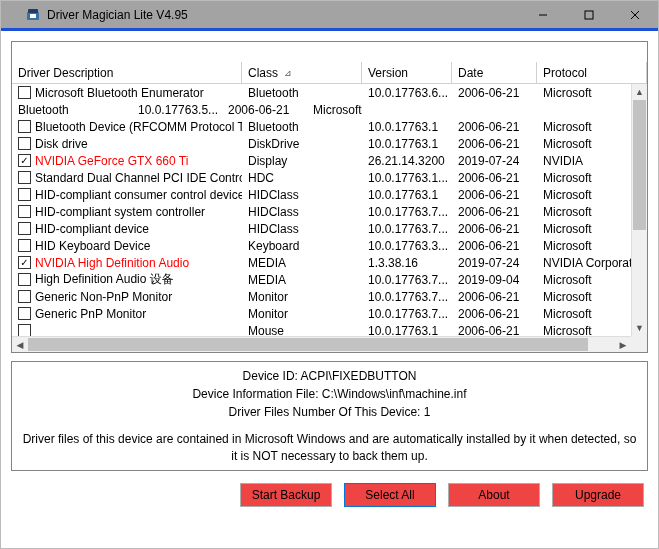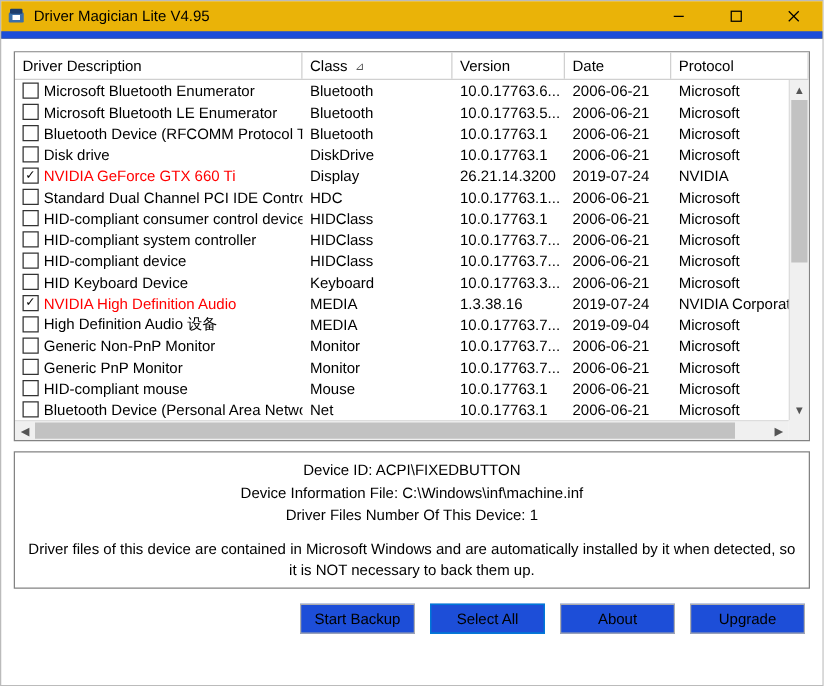--- a/index.html
+++ b/index.html
@@ -9,23 +9,23 @@
     background: #fff;
     width: 659px;
     height: 549px;
     overflow: hidden;
   }
   .window { width: 659px; height: 549px; border: 1px solid #bbb; display: flex; flex-direction: column; }
   .titlebar {
     height: 30px;
     display: flex;
     align-items: center;
-    padding-left: 4px;
-    border-bottom: 6px solid #1d4ed8;
-    background: #eab308;
+    padding-left: 24px;
+    border-bottom: 3px solid #1d4ed8;
+    background: #a3a3a3;
   }
   .title-icon {
     width: 16px; height: 16px;
     margin-right: 6px;
     display: inline-block;
   }
   .title-text { font-size: 12px; color: #000; }
   .title-spacer { flex: 1; }
   .win-btn {
     width: 46px; height: 30px;
@@ -46,20 +46,21 @@
     display: flex;
     flex-direction: column;
     position: relative;
   }
   .list-header {
     display: flex;
     background: #fff;
     border-bottom: 1px solid #d0d0d0;
     height: 22px;
     flex-shrink: 0;
+    margin-top: 20px;
   }
   .col-h {
     border-right: 1px solid #d0d0d0;
     padding: 3px 6px;
     font-size: 12px;
     color: #000;
     display: flex;
     align-items: center;
     overflow: hidden;
     white-space: nowrap;
@@ -170,21 +171,21 @@
   .button-row {
     display: flex;
     justify-content: flex-end;
     gap: 12px;
     padding: 4px 4px 8px 0;
   }
   .btn {
     min-width: 92px;
     height: 24px;
     border: 1px solid #adadad;
-    background: #1d4ed8;
+    background: #ef4444;
     font-size: 12px;
     display: flex;
     align-items: center;
     justify-content: center;
     cursor: default;
   }
   .btn.focus {
     border: 1px solid #0078d7;
     outline: 1px solid #0078d7;
     outline-offset: -1px;
@@ -256,24 +257,20 @@
               <div class="cell c0">
                 <span class="checkbox"></span>
                 <span>Microsoft Bluetooth Enumerator</span>
               </div>
               <div class="cell c1">Bluetooth</div>
               <div class="cell c2">10.0.17763.6...</div>
               <div class="cell c3">2006-06-21</div>
               <div class="cell c4">Microsoft</div>
             </div>
             <div class="row">
-              <div class="cell c0">
-                <span class="checkbox"></span>
-                <span>Microsoft Bluetooth LE Enumerator</span>
-              </div>
               <div class="cell c1">Bluetooth</div>
               <div class="cell c2">10.0.17763.5...</div>
               <div class="cell c3">2006-06-21</div>
               <div class="cell c4">Microsoft</div>
             </div>
             <div class="row">
               <div class="cell c0">
                 <span class="checkbox"></span>
                 <span>Bluetooth Device (RFCOMM Protocol TDI)</span>
               </div>
@@ -388,21 +385,20 @@
                 <span>Generic PnP Monitor</span>
               </div>
               <div class="cell c1">Monitor</div>
               <div class="cell c2">10.0.17763.7...</div>
               <div class="cell c3">2006-06-21</div>
               <div class="cell c4">Microsoft</div>
             </div>
             <div class="row">
               <div class="cell c0">
                 <span class="checkbox"></span>
-                <span>HID-compliant mouse</span>
               </div>
               <div class="cell c1">Mouse</div>
               <div class="cell c2">10.0.17763.1</div>
               <div class="cell c3">2006-06-21</div>
               <div class="cell c4">Microsoft</div>
             </div>
             <div class="row">
               <div class="cell c0">
                 <span class="checkbox"></span>
                 <span>Bluetooth Device (Personal Area Network)</span>

